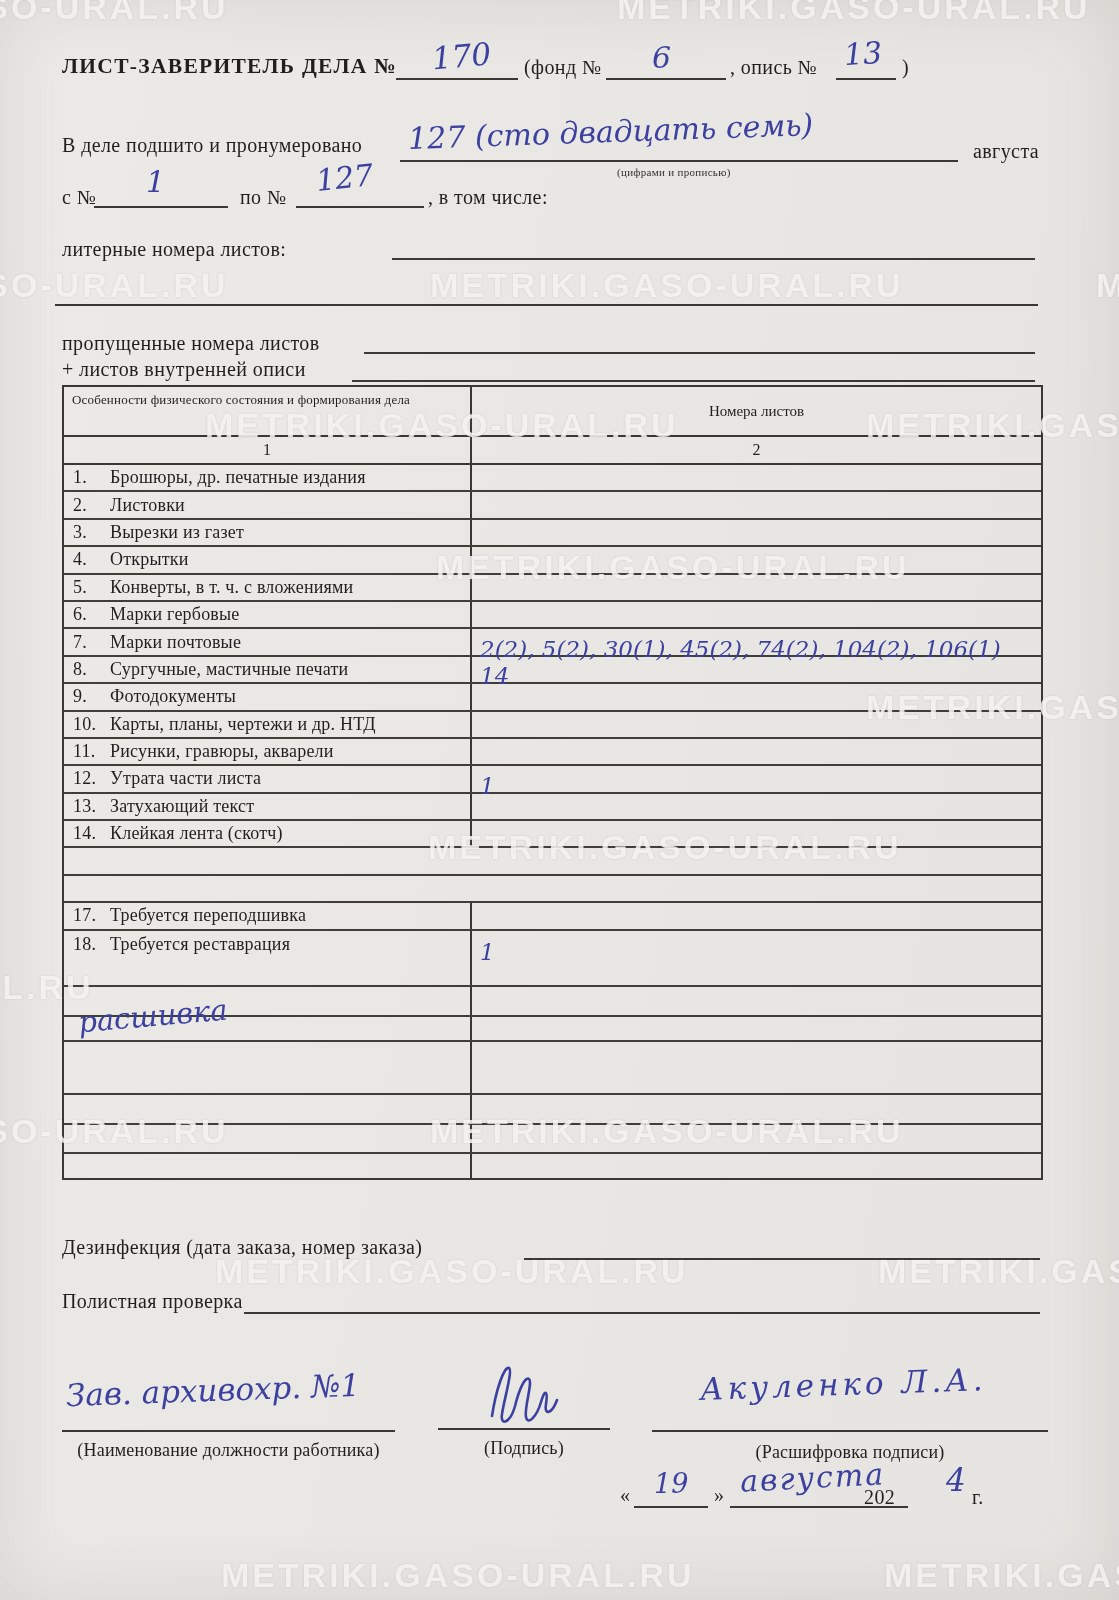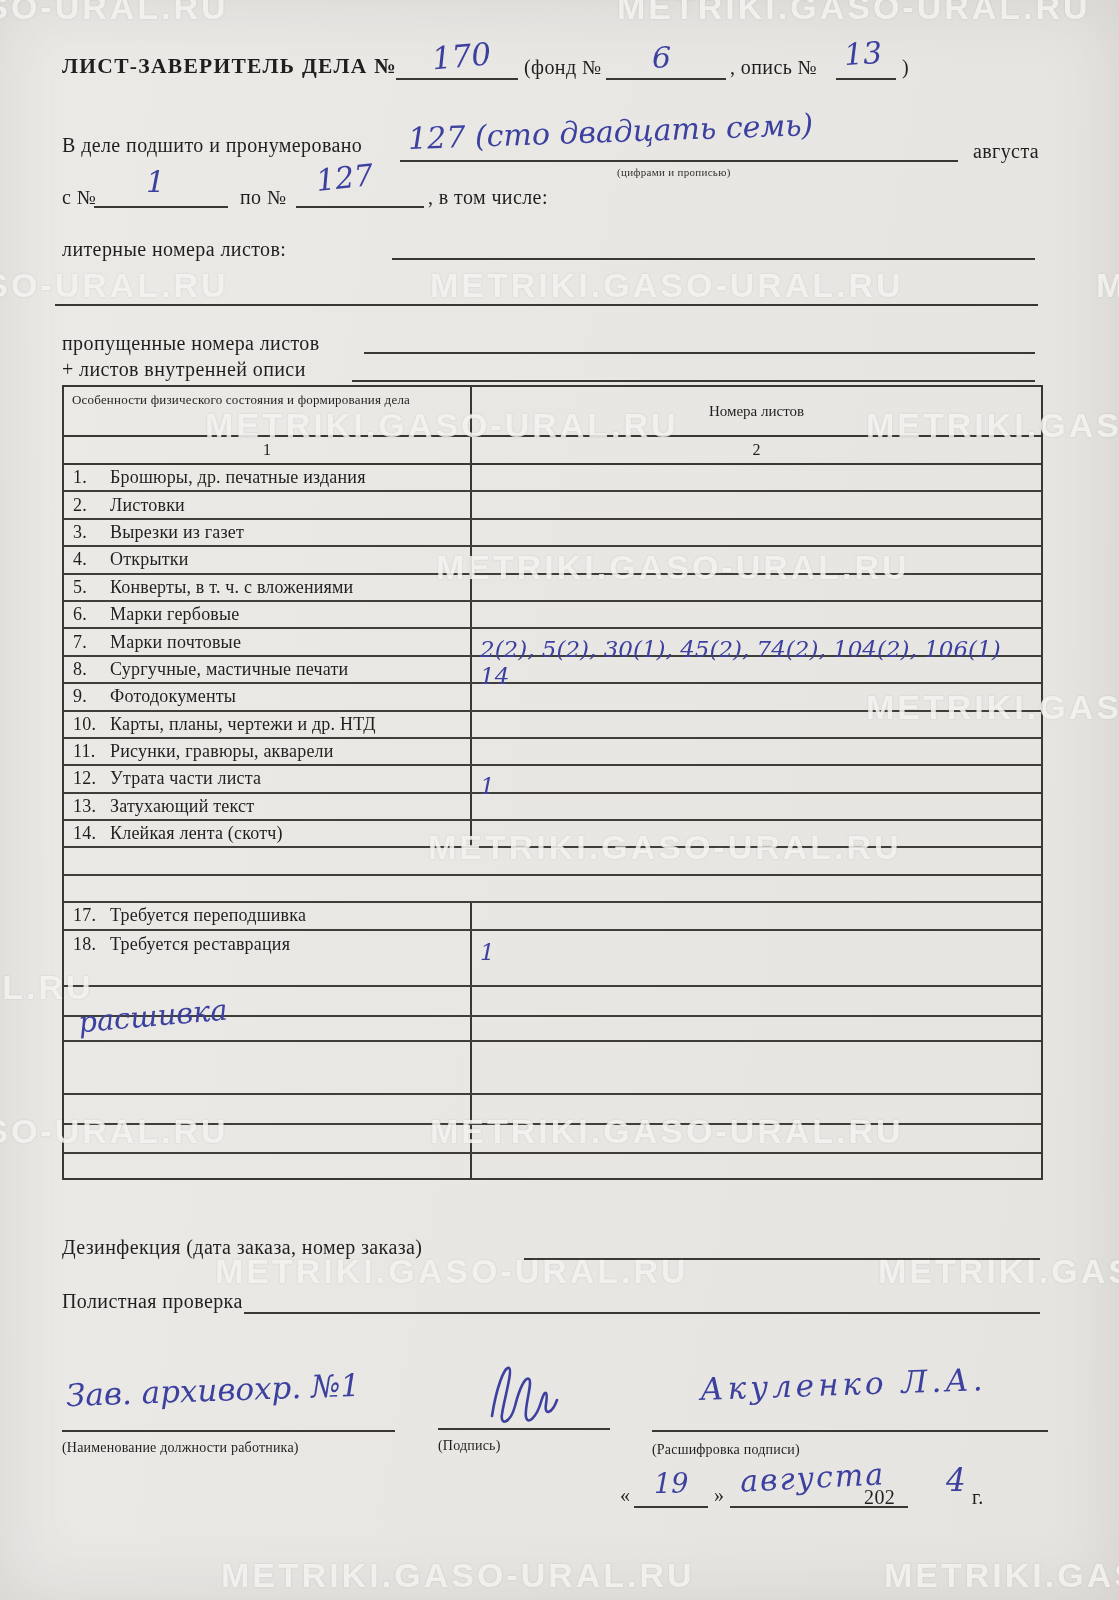--- a/index.html
+++ b/index.html
@@ -7,21 +7,21 @@
     position:relative;width:1119px;height:1600px;overflow:hidden;
     background:linear-gradient(100deg,#eceae7 0%,#e9e7e4 45%,#e6e4e0 100%);
     font-family:"Liberation Serif",serif;color:#211f1d;
   }
   .page::after{content:"";position:absolute;inset:0;pointer-events:none;
     box-shadow:inset 0 0 70px rgba(90,85,78,.14);}
   .abs{position:absolute;white-space:nowrap}
   .lbl{font-size:20px;letter-spacing:.4px}
   .title{font-size:21.5px;font-weight:bold;letter-spacing:1.3px}
   .hint{font-size:11px;color:#33312e;letter-spacing:.3px}
-  .cap{position:absolute;font-size:14px;text-align:left;letter-spacing:.2px}
+  .cap{position:absolute;font-size:18px;text-align:center;letter-spacing:.2px}
   .uline{position:absolute;height:0;border-bottom:2px solid #3a3833}
   .hw{position:absolute;font-family:"DejaVu Serif",serif;font-style:italic;
       color:#3c41a0;white-space:nowrap;z-index:3}
   .struck{text-decoration:line-through;text-decoration-thickness:2px}
   
   .wm{position:absolute;font-family:"Liberation Sans",sans-serif;font-weight:bold;
       font-size:34px;letter-spacing:3px;white-space:nowrap;z-index:6;pointer-events:none;
       color:rgba(250,249,246,.82);text-shadow:0 0 2px rgba(150,147,140,.35)}
   
   .table{position:absolute;left:62px;top:385px;width:981px;z-index:1;

